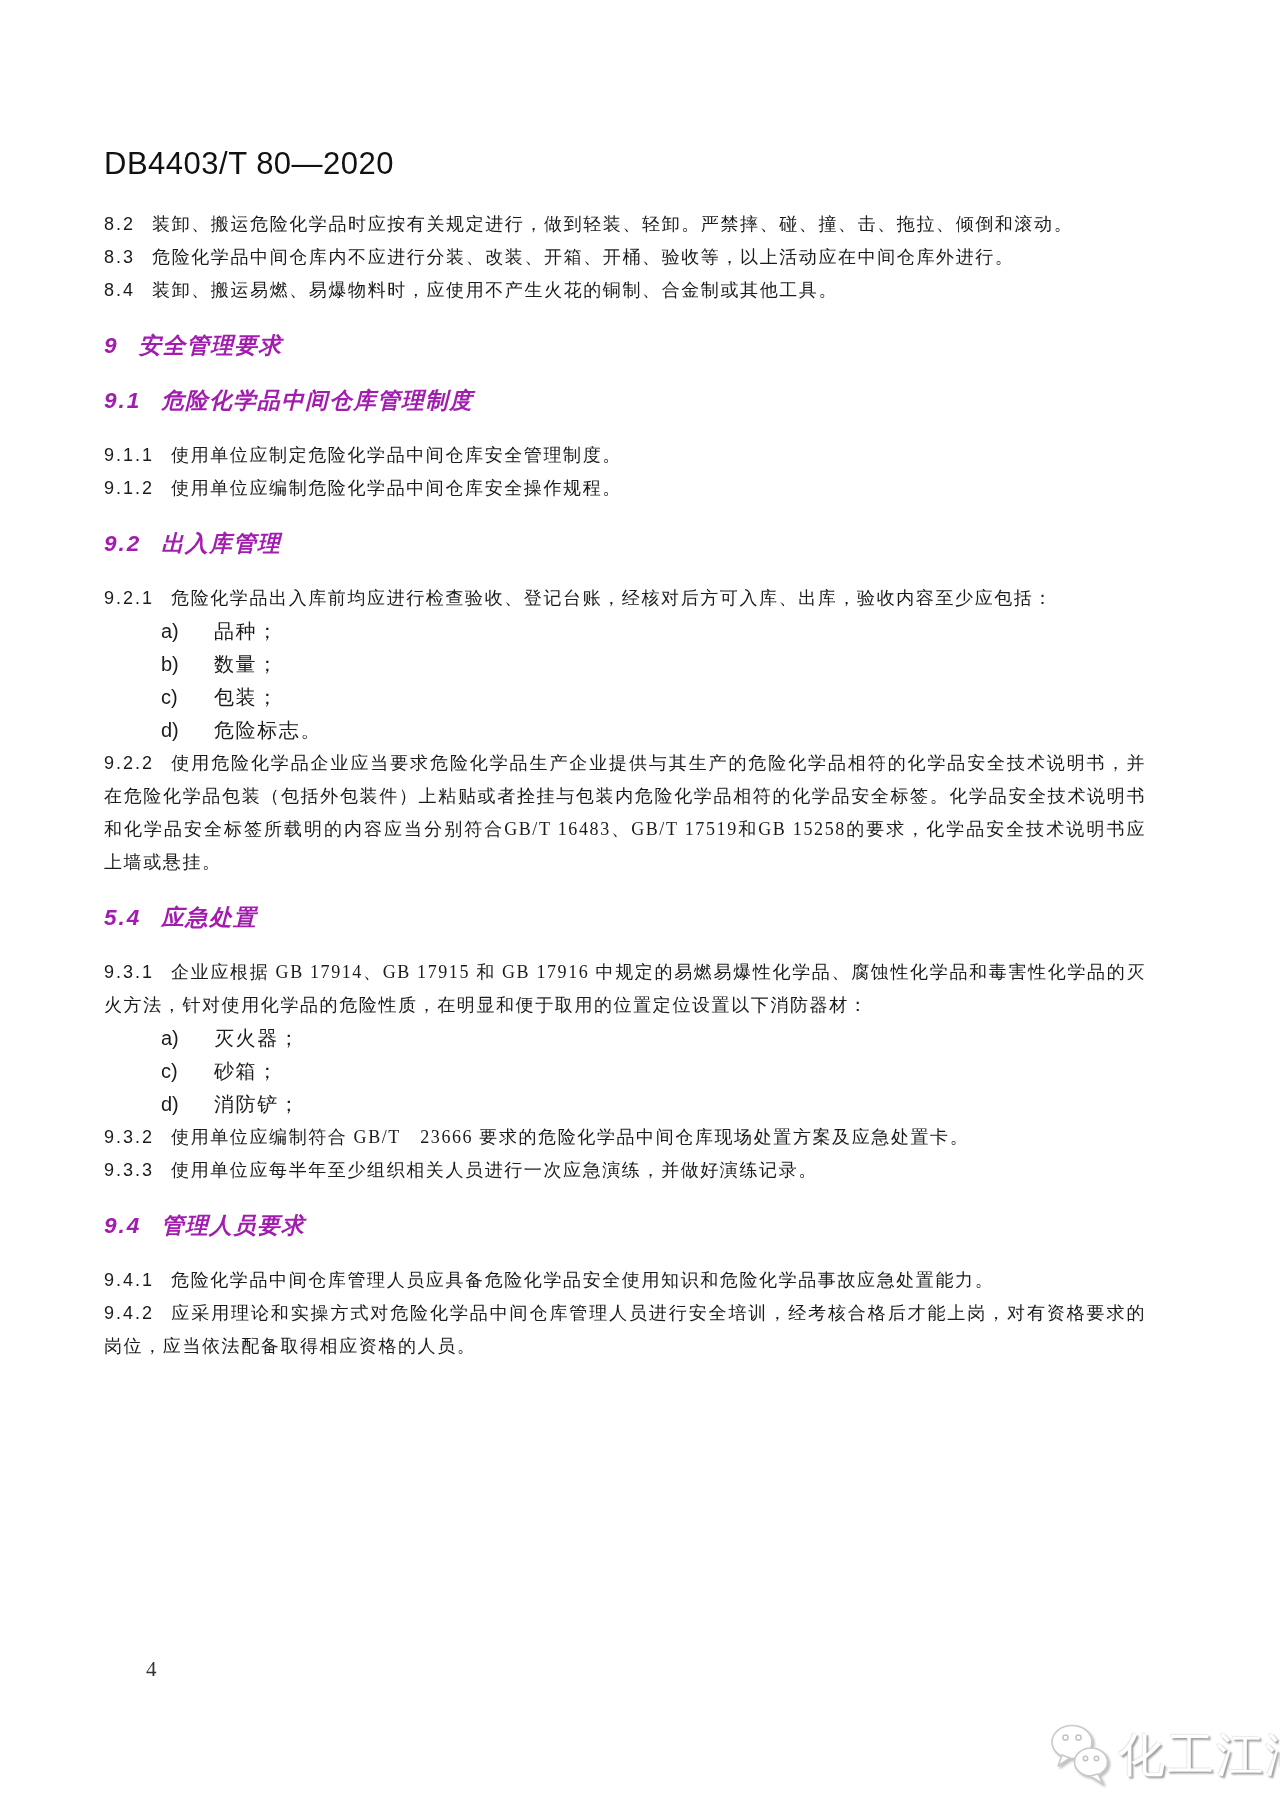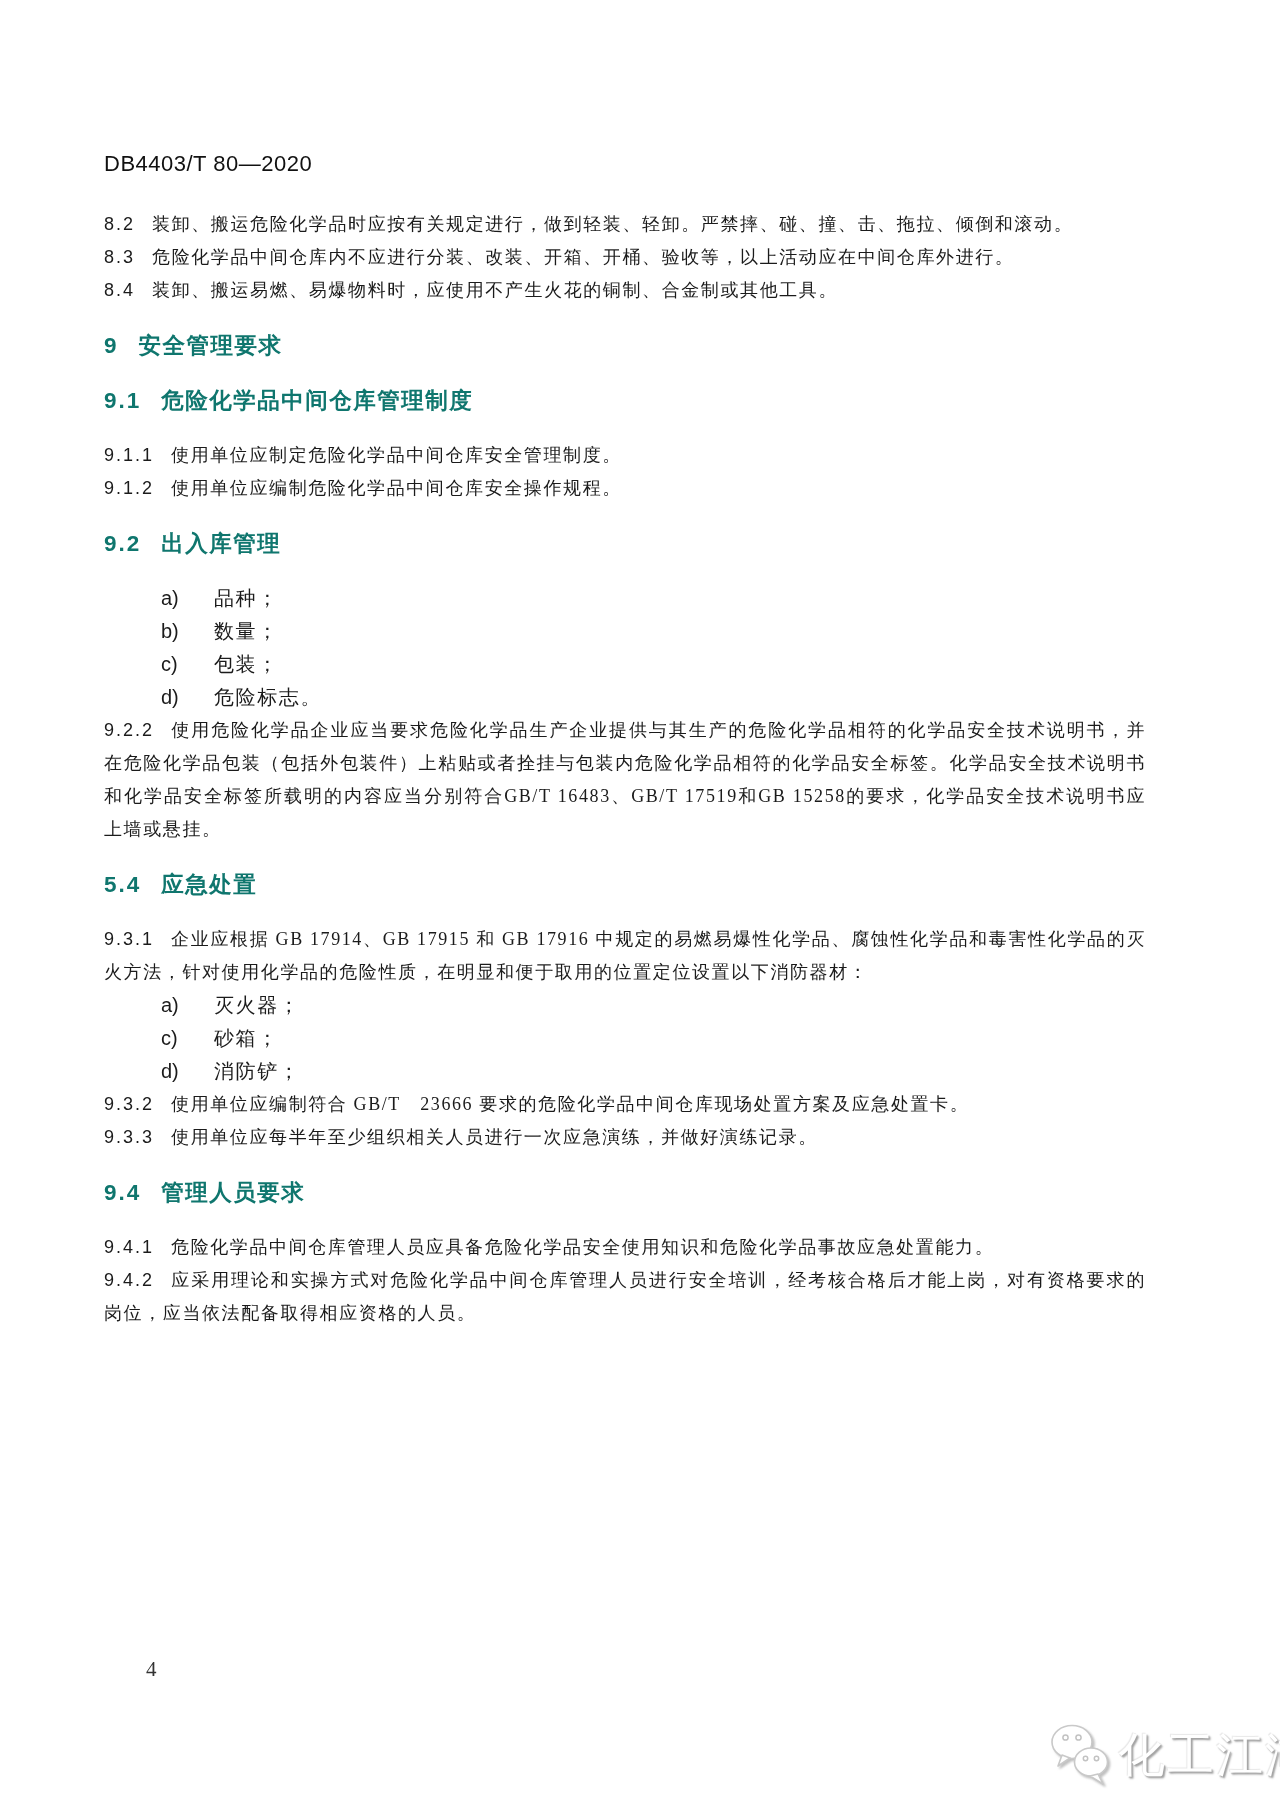--- a/index.html
+++ b/index.html
@@ -11,21 +11,21 @@
     color:#1b1b1b;
     overflow:hidden;
   }
   .content{
     position:absolute;
     left:104px; top:150px;
     width:1042px;
   }
   .doc-header{
     font-family:"Liberation Sans","DejaVu Sans",sans-serif;
-    font-size:22px;
+    font-size:31px;
     font-weight:500;
     letter-spacing:0.5px;
     color:#111;
     margin:0 0 31px 0;
     line-height:27px;
   }
   p.para{
     margin:0;
     font-size:18px;
     line-height:33px;
@@ -38,21 +38,22 @@
     margin-right:17px;
     white-space:nowrap;
   }
   p.h1, p.h2{
     margin:22px 0;
     font-size:22.5px;
     line-height:33px;
     font-weight:700;
     font-family:"Liberation Sans","DejaVu Sans",sans-serif;
     letter-spacing:1.5px;
-    color:#0f766e;
+    color:#a21caf;
+    font-style:italic;
   }
   p.h1 .num, p.h2 .num{ margin-right:20px; font-weight:700;}
   .li{
     font-size:20px;
     line-height:33px;
     letter-spacing:1.6px;
     padding-left:57px;
   }
   .marker{
     display:inline-block;
@@ -97,20 +98,21 @@
   <div class="doc-header">DB4403/T 80—2020</div>
   <div>
       <p class="para"><span class="num">8.2</span><span class="txt">装卸、搬运危险化学品时应按有关规定进行，做到轻装、轻卸。严禁摔、碰、撞、击、拖拉、倾倒和滚动。</span></p>
       <p class="para"><span class="num">8.3</span><span class="txt">危险化学品中间仓库内不应进行分装、改装、开箱、开桶、验收等，以上活动应在中间仓库外进行。</span></p>
       <p class="para"><span class="num">8.4</span><span class="txt">装卸、搬运易燃、易爆物料时，应使用不产生火花的铜制、合金制或其他工具。</span></p>
       <p class="h1"><span class="num">9</span><span class="txt">安全管理要求</span></p>
       <p class="h2"><span class="num">9.1</span><span class="txt">危险化学品中间仓库管理制度</span></p>
       <p class="para"><span class="num">9.1.1</span><span class="txt">使用单位应制定危险化学品中间仓库安全管理制度。</span></p>
       <p class="para"><span class="num">9.1.2</span><span class="txt">使用单位应编制危险化学品中间仓库安全操作规程。</span></p>
       <p class="h2"><span class="num">9.2</span><span class="txt">出入库管理</span></p>
+      <p class="para"><span class="num">9.2.1</span><span class="txt">危险化学品出入库前均应进行检查验收、登记台账，经核对后方可入库、出库，验收内容至少应包括：</span></p>
       <div class="li"><span class="marker">a)</span><span class="li-text">品种；</span></div>
       <div class="li"><span class="marker">b)</span><span class="li-text">数量；</span></div>
       <div class="li"><span class="marker">c)</span><span class="li-text">包装；</span></div>
       <div class="li"><span class="marker">d)</span><span class="li-text">危险标志。</span></div>
       <p class="para"><span class="num">9.2.2</span><span class="txt">使用危险化学品企业应当要求危险化学品生产企业提供与其生产的危险化学品相符的化学品安全技术说明书，并在危险化学品包装（包括外包装件）上粘贴或者拴挂与包装内危险化学品相符的化学品安全标签。化学品安全技术说明书和化学品安全标签所载明的内容应当分别符合GB/T 16483、GB/T 17519和GB 15258的要求，化学品安全技术说明书应上墙或悬挂。</span></p>
       <p class="h2"><span class="num">5.4</span><span class="txt">应急处置</span></p>
       <p class="para"><span class="num">9.3.1</span><span class="txt">企业应根据 GB 17914、GB 17915 和 GB 17916 中规定的易燃易爆性化学品、腐蚀性化学品和毒害性化学品的灭火方法，针对使用化学品的危险性质，在明显和便于取用的位置定位设置以下消防器材：</span></p>
       <div class="li"><span class="marker">a)</span><span class="li-text">灭火器；</span></div>
       <div class="li"><span class="marker">c)</span><span class="li-text">砂箱；</span></div>
       <div class="li"><span class="marker">d)</span><span class="li-text">消防铲；</span></div>

